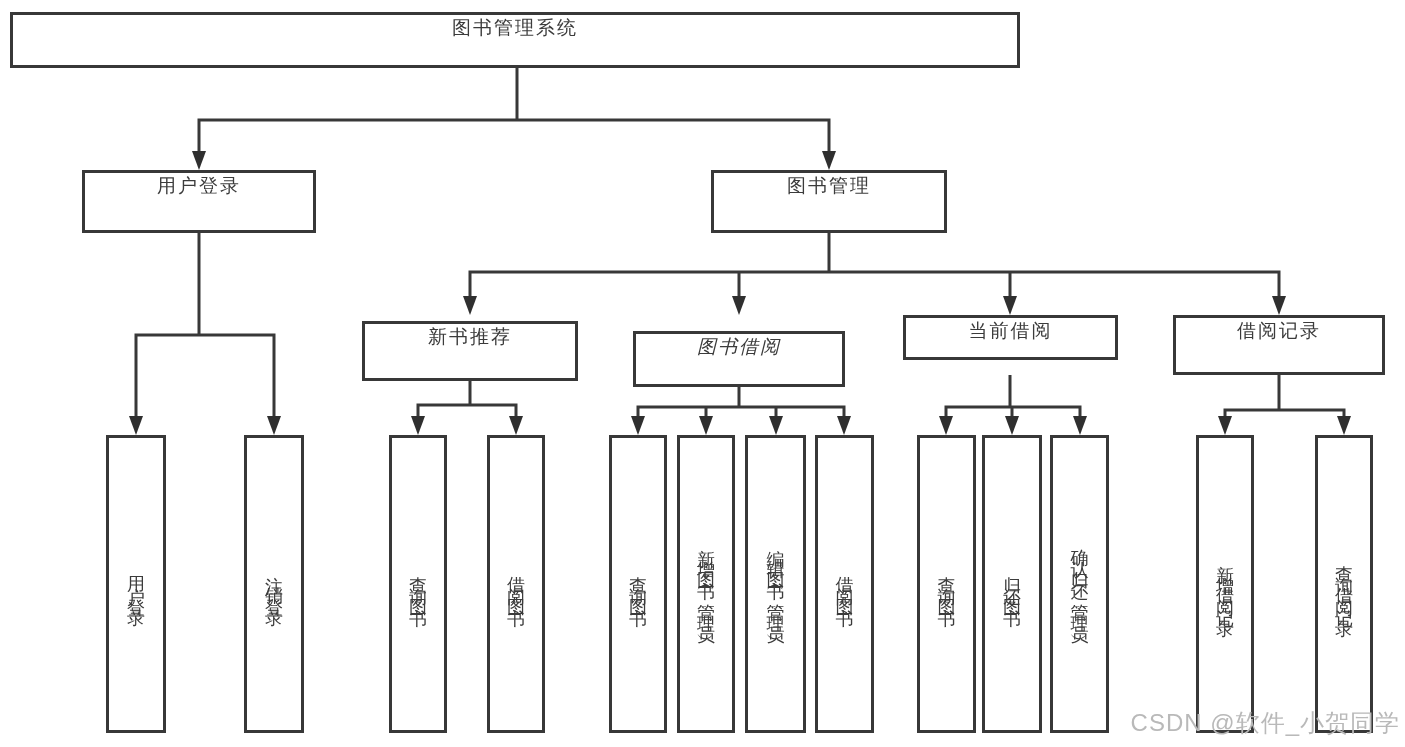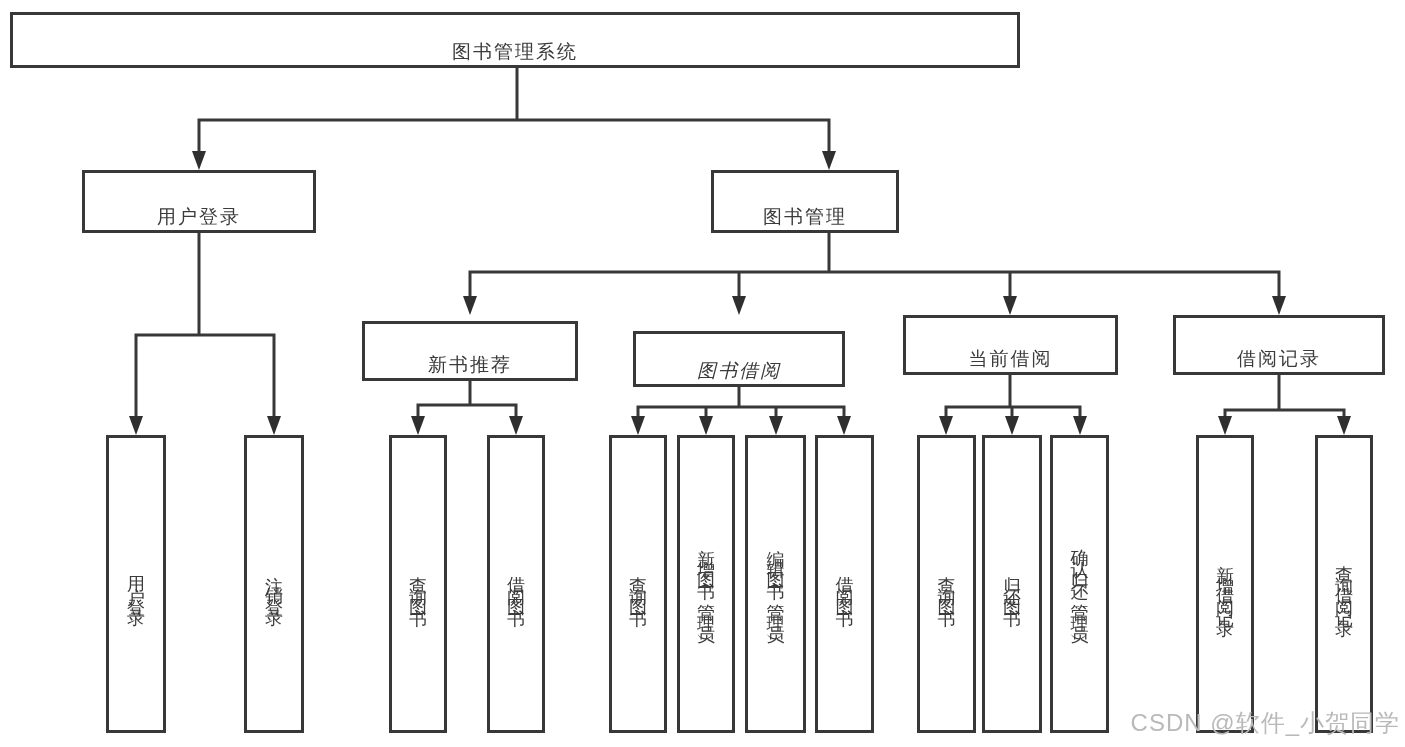--- a/index.html
+++ b/index.html
@@ -20,21 +20,21 @@
     left: 0;
     top: 0;
     pointer-events: none;
   }
   .hnode {
     position: absolute;
     box-sizing: border-box;
     border: 3px solid #383838;
     background: #ffffff;
     display: flex;
-    align-items: flex-end;
+    align-items: flex-start;
     justify-content: center;
     color: #3b3b3b;
     font-size: 19px;
     letter-spacing: 2px;
     z-index: 2;
   }
   .vnode {
     position: absolute;
     top: 435px;
     height: 298px;
@@ -50,24 +50,24 @@
     writing-mode: vertical-rl;
     text-orientation: mixed;
     white-space: nowrap;
     font-size: 18px;
     letter-spacing: 11px;
     color: #3b3b3b;
     line-height: 1;
   }
   #root-node    { left: 10px;   top: 12px;  width: 1010px; height: 56px; }
   #n-user-login { left: 82px;   top: 170px; width: 234px;  height: 63px; }
-  #n-book-mgmt  { left: 711px;  top: 170px; width: 188px;  height: 63px; }
+  #n-book-mgmt  { left: 711px;  top: 170px; width: 236px;  height: 63px; }
   #n-new-rec    { left: 362px;  top: 315px; width: 216px;  height: 60px; margin-top: 6px; }
   #n-borrow     { left: 633px;  top: 331px; width: 212px;  height: 56px; font-style: italic; }
-  #n-current    { left: 903px;  top: 315px; width: 215px;  height: 60px; }
+  #n-current    { left: 903px;  top: 315px; width: 215px;  height: 45px; }
   #n-records    { left: 1173px; top: 315px; width: 212px;  height: 60px; }
   #l-user-login     { left: 106px;  width: 60px; }
   #l-logout         { left: 244px;  width: 60px; }
   #l-query-1        { left: 389px;  width: 58px; }
   #l-borrow-1       { left: 487px;  width: 58px; }
   #l-query-2        { left: 609px;  width: 58px; }
   #l-add-book       { left: 677px;  width: 58px; }
   #l-edit-book      { left: 745px;  width: 61px; }
   #l-borrow-2       { left: 815px;  width: 59px; }
   #l-query-3        { left: 917px;  width: 59px; }

